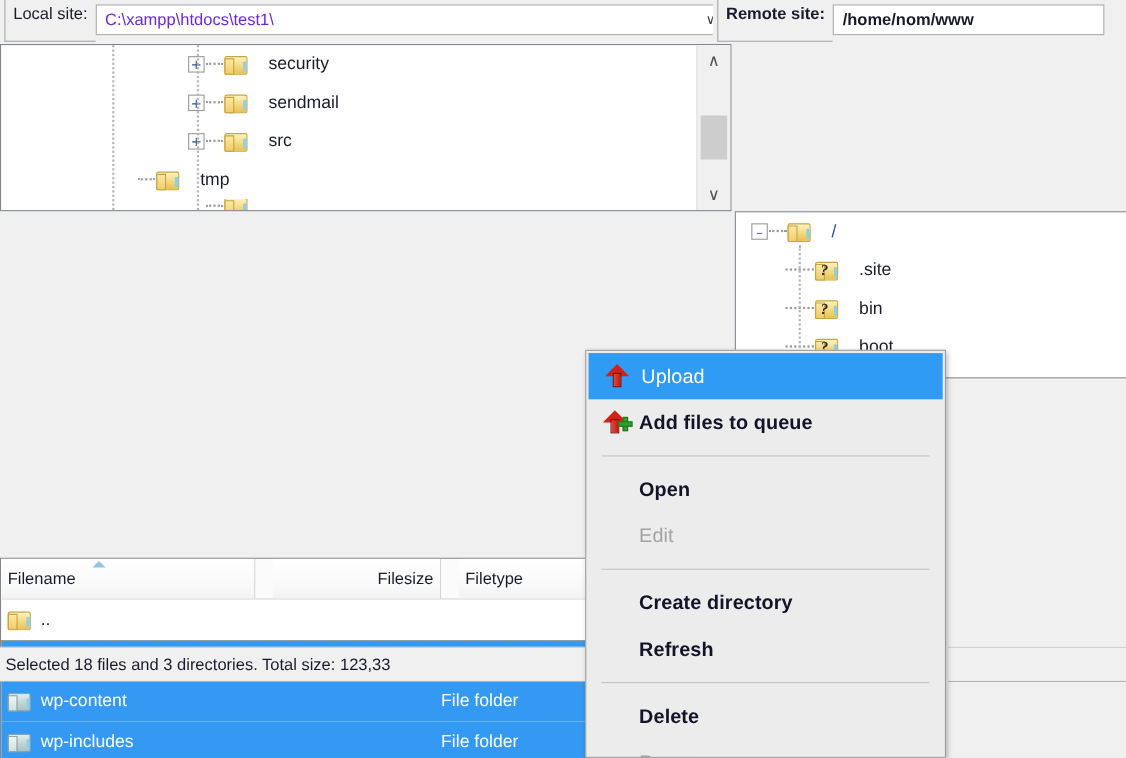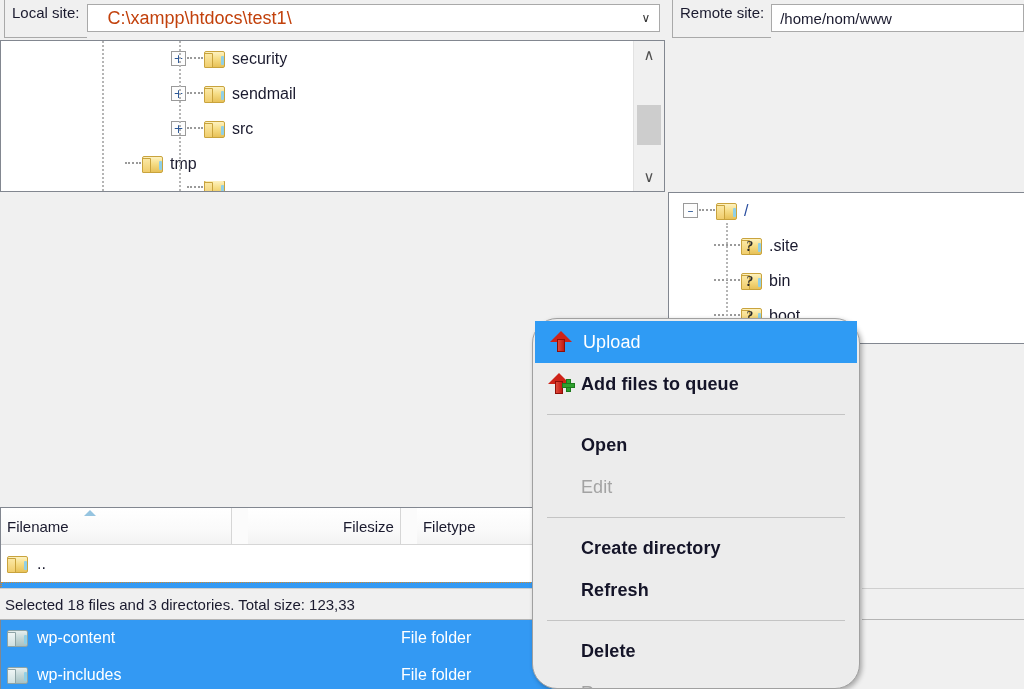--- a/index.html
+++ b/index.html
@@ -16,21 +16,21 @@
   .sitebar{height:36px;display:flex;align-items:center;background:#f0f0f0;}
   .site-label{
     height:40px;line-height:28px;padding:0 7px;margin-left:4px;
     background:#f0f0f0;border:1px solid #a9a9a9;border-right:none;
     font-size:15px;color:#1a1a2e;white-space:nowrap;box-sizing:border-box;
   }
   .site-combo{
     height:28px;flex:1;background:#ffffff;border:1px solid #a9a9a9;
     display:flex;align-items:center;box-sizing:border-box;position:relative;
   }
-  .site-combo .val{padding-left:20px;font-size:18px;color:#c2410c;white-space:nowrap;overflow:hidden;}
+  .site-combo .val{padding-left:8px;font-size:15px;color:#6d28d9;white-space:nowrap;overflow:hidden;}
   .combo-arrow{
     position:absolute;right:0;top:0;bottom:0;width:26px;
     display:flex;align-items:center;justify-content:center;
     color:#333;font-size:12px;
   }
   .site-plain{
     height:28px;flex:1;background:#ffffff;border:1px solid #a9a9a9;
     display:flex;align-items:center;box-sizing:border-box;
   }
   .site-plain .val{padding-left:8px;font-size:15px;color:#1a1a2e;white-space:nowrap;}
@@ -40,21 +40,21 @@
 
   
   .treerow{height:35px;display:flex;align-items:center;white-space:nowrap;}
   .expander{
     width:15px;height:15px;border:1px solid #9a9a9a;background:#fdfdfd;
     display:inline-flex;align-items:center;justify-content:center;
     font-size:12px;line-height:1;color:#2b5797;font-family:"DejaVu Sans",sans-serif;
     box-sizing:border-box;flex:0 0 auto;
   }
   .dots{width:16px;height:1px;border-top:2px dotted #9a9a9a;flex:0 0 auto;margin:0 1px;}
-  .tree-label{margin-left:6px;font-size:16px;color:#1a1a2e;}
+  .tree-label{margin-left:18px;font-size:16px;color:#1a1a2e;}
 
   
   .folder{width:22px;height:19px;position:relative;flex:0 0 auto;}
   .folder .back{position:absolute;left:0;top:2px;width:21px;height:17px;border-radius:2px;
     background:linear-gradient(180deg,#fdf2c0 0%,#f6dd86 45%,#e7c158 100%);border:1px solid #c9a33d;box-sizing:border-box;}
   .folder .front{position:absolute;left:0;top:4px;width:9px;height:15px;border-radius:1px 0 0 1px;
     background:linear-gradient(180deg,#fbe8a4 0%,#f0cd6c 100%);border:1px solid #c9a33d;box-sizing:border-box;}
   .folder .tab{position:absolute;right:2px;top:7px;width:3px;height:9px;border-radius:1px;background:#8fd0e8;}
   
   .qfolder .q{position:absolute;left:5px;top:2px;font-size:14px;font-weight:bold;color:#2a2a2a;
@@ -125,21 +125,21 @@
 <body>
 
 <div class="abs sitebar" style="left:0;top:0;width:665px;">
   <div class="site-label">Local site:</div>
   <div class="site-combo" style="margin-right:5px;">
     <span class="val">C:\xampp\htdocs\test1\</span>
     <span class="combo-arrow">∨</span>
   </div>
 </div>
 
-<div class="abs sitebar" style="left:668px;top:0;width:356px;">
+<div class="abs sitebar" style="left:648px;top:0;width:356px;font-weight:bold;">
   <div class="site-label">Remote site:</div>
   <div class="site-plain" style="margin-right:0;">
     <span class="val">/home/nom/www</span>
   </div>
 </div>
 
 <div class="abs pane" style="left:0;top:40px;width:665px;height:152px;">
   <div class="abs" style="left:0;top:0;width:633px;height:150px;overflow:hidden;">
 
     <div class="abs" style="left:101px;top:0;width:0;height:150px;border-left:2px dotted #b5b5b5;"></div>
@@ -341,21 +341,21 @@
   </div>
 
 </div>
 
 <div class="abs statusbar" style="left:0;top:588px;width:665px;height:32px;">
   <span>Selected 18 files and 3 directories. Total size: 123,33</span>
 </div>
 
 <div class="abs statusbar" style="left:862px;top:588px;width:162px;height:32px;"></div>
 
-<div class="abs ctxmenu" style="left:532px;top:318px;width:328px;height:371px;border-radius:25px;">
+<div class="abs ctxmenu" style="left:532px;top:318px;width:328px;height:371px;">
 
   <div class="mi hl">
     <span class="mi-icon">
       <span class="uparrow">
           <i class="head"></i>
           <i class="shaft"></i>
         </span>
     </span>
     <span class="mi-label">Upload</span>
   </div>

